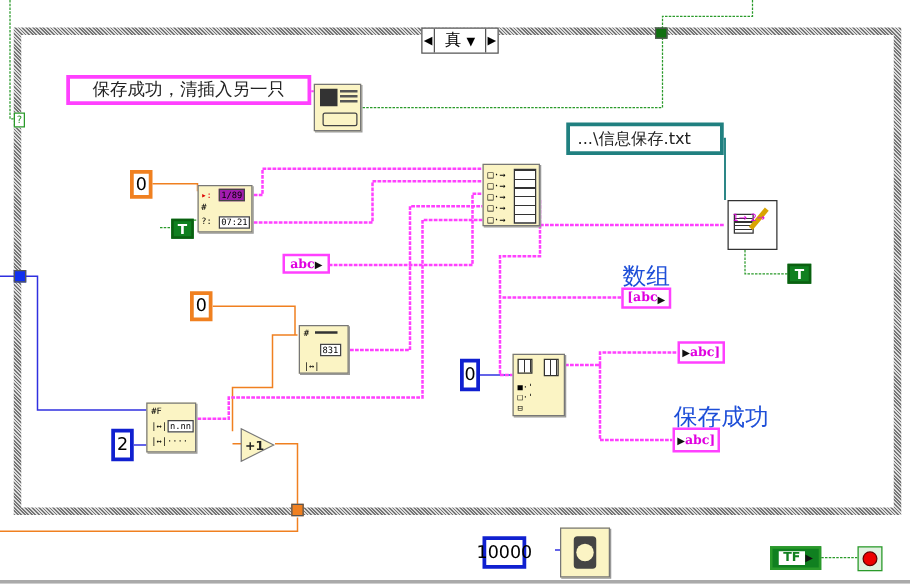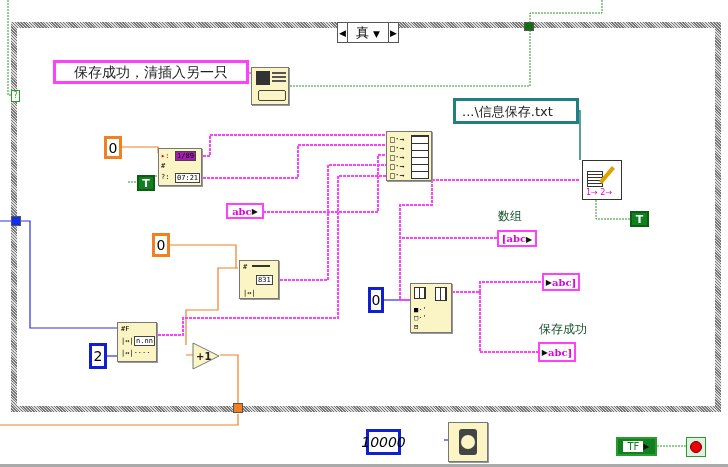--- a/index.html
+++ b/index.html
@@ -13,21 +13,21 @@
   .selector .arr{width:9px;text-align:center;font-size:9px;}
   .selector .lbl{flex:1;border-left:1px solid #555;border-right:1px solid #555;text-align:center;height:100%;line-height:19px;}
   .const{position:absolute;box-sizing:border-box;background:#fff;font-size:14px;line-height:1;display:flex;align-items:center;justify-content:center;}
   .c-orange{border:3px solid #f08020;}
   .c-blue{border:3px solid #1020d0;}
   .c-pink{border:3px solid #ff40ff;}
   .c-teal{border:3px solid #208080;}
   .c-green{background:#108020;border:2px solid #0a6010;color:#fff;font-weight:bold;font-size:11px;}
   .node{position:absolute;box-sizing:border-box;background:#fbf4c4;border:1px solid #777;box-shadow:1px 1px 0 #999;font-size:7px;font-family:"DejaVu Sans Mono",monospace;}
   .node-white{position:absolute;box-sizing:border-box;background:#fff;border:1px solid #333;}
-  .lbltxt{position:absolute;font-size:12px;color:#14532d;}
+  .lbltxt{position:absolute;font-size:19px;color:#1d4ed8;}
   .ind{position:absolute;box-sizing:border-box;border:2px solid #ff40ff;background:#fff;color:#e000e0;font-weight:bold;font-size:10px;font-family:"DejaVu Serif",serif;display:flex;align-items:center;justify-content:center;}
   svg.wires{position:absolute;left:0;top:0;}
   .bottombar{position:absolute;left:0;top:464px;width:728px;height:3px;background:#aaa;}
 </style>
 </head>
 <body>
 
 <div class="frame-pat"></div>
 <div class="frame-inner"></div>
 
@@ -140,21 +140,21 @@
 
 <div class="lbltxt" style="left:498px;top:208px;">数组</div>
 <div class="ind" style="left:497px;top:230px;width:40px;height:17px;">
   <span>[abc</span>
     <span style="color:#111;font-size:8px;">▶</span>
 </div>
 
 <div class="node-white" style="left:582px;top:160px;width:40px;height:40px;">
   <div style="position:absolute;left:4px;top:10px;width:14px;height:14px;background:repeating-linear-gradient(0deg,#fff 0 2px,#333 2px 3px);border:1px solid #333;"></div>
   <div style="position:absolute;left:22px;top:4px;width:4px;height:20px;background:#d9a400;transform:rotate(40deg);"></div>
-  <span class="abs" style="left:3px;top:27px;font-size:8px;color:#e000e0;">1→ 2→</span>
+  <span class="abs" style="left:3px;top:9px;font-size:8px;color:#e000e0;">1→ 2→</span>
 </div>
 
 <div class="const c-green" style="left:630px;top:211px;width:19px;height:16px;">T</div>
 
 <div class="const c-blue" style="left:368px;top:287px;width:16px;height:26px;">0</div>
 
 <div class="node" style="left:410px;top:283px;width:42px;height:50px;">
   <div style="position:absolute;left:3px;top:3px;width:10px;height:10px;border:1px solid #333;background:repeating-linear-gradient(90deg,#fff 0 4px,#333 4px 5px);"></div>
   <div style="position:absolute;left:24px;top:3px;width:10px;height:12px;border:1px solid #333;background:repeating-linear-gradient(90deg,#fff 0 4px,#333 4px 5px);"></div>
   <span class="abs" style="left:3px;top:22px;">■·'</span>
@@ -166,28 +166,28 @@
   <span style="color:#111;font-size:8px;">▶</span>
     <span>abc]</span>
 </div>
 
 <div class="lbltxt" style="left:539px;top:321px;">保存成功</div>
 <div class="ind" style="left:538px;top:342px;width:38px;height:20px;">
   <span style="color:#111;font-size:8px;">▶</span>
     <span>abc]</span>
 </div>
 
-<div class="const c-blue" style="left:366px;top:429px;width:35px;height:26px;font-style:italic;">10000</div>
+<div class="const c-blue" style="left:386px;top:429px;width:35px;height:26px;">10000</div>
 
 <div class="node" style="left:448px;top:422px;width:40px;height:40px;">
   <div style="position:absolute;left:10px;top:6px;width:18px;height:26px;background:#444;border-radius:3px;"></div>
   <div style="position:absolute;left:12px;top:12px;width:14px;height:14px;background:#fbf4c4;border-radius:50%;"></div>
 </div>
 
 <div class="abs" style="left:616px;top:437px;width:41px;height:19px;background:#108020;border:2px solid #2a9a2a;box-sizing:border-box;display:flex;align-items:center;justify-content:center;">
-  <span style="background:#fff;color:#108020;font-weight:normal;font-size:10px;padding:0 4px;">TF</span>
+  <span style="background:#fff;color:#108020;font-weight:bold;font-size:10px;padding:0 4px;">TF</span>
     <span style="color:#111;font-size:8px;">▶</span>
 </div>
 <div class="abs" style="left:686px;top:437px;width:20px;height:20px;background:#e0f0e0;border:1px solid #2a9a2a;box-sizing:border-box;display:flex;align-items:center;justify-content:center;">
   <div style="width:12px;height:12px;border-radius:50%;background:#e00;border:1px solid #600;box-sizing:border-box;"></div>
 </div>
 
 <div class="bottombar"></div>
 
 </body></html>

